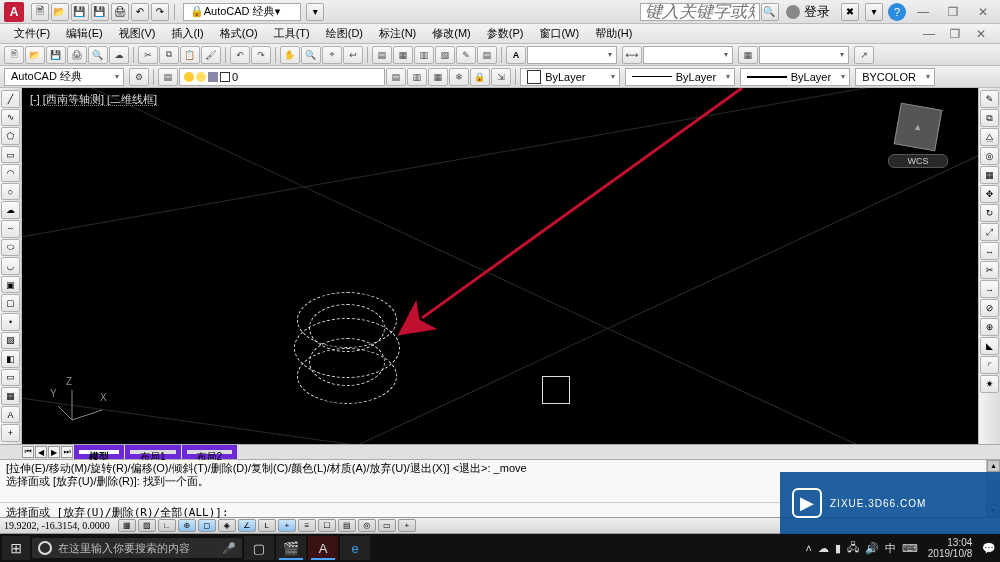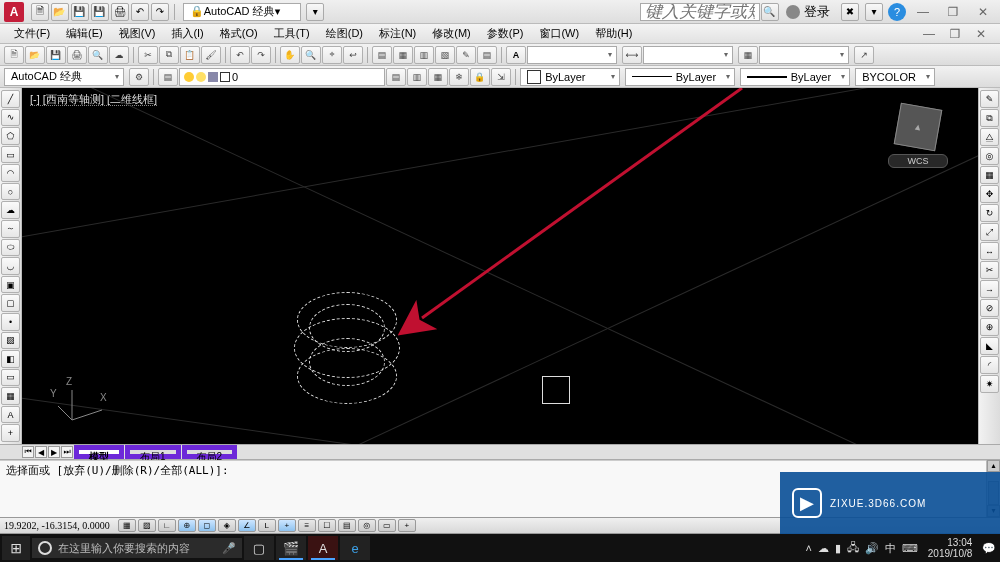--- a/index.html
+++ b/index.html
@@ -318,20 +318,24 @@
   <div class="nav">⏮</div>
   <div class="nav">◀</div>
   <div class="nav">▶</div>
   <div class="nav">⏭</div>
   <div class="tab active">模型</div>
   <div class="tab">布局1</div>
   <div class="tab">布局2</div>
 </div>
 
 <div class="cmd-area">
+  <div class="cmd-scroll">
+    <div>[拉伸(E)/移动(M)/旋转(R)/偏移(O)/倾斜(T)/删除(D)/复制(C)/颜色(L)/材质(A)/放弃(U)/退出(X)] &lt;退出&gt;: _move</div>
+    <div>选择面或 [放弃(U)/删除(R)]: 找到一个面。</div>
+  </div>
   <div class="cmd-line">选择面或 [放弃(U)/删除(R)/全部(ALL)]:</div>
   <div class="cmd-sb">
     <div class="arr">▴</div>
     <div class="thumb"></div>
     <div class="arr" style="position:absolute;bottom:0;left:0;right:0">▾</div>
   </div>
 </div>
 
 <div class="status">
   <span class="coords">19.9202, -16.3154, 0.0000</span>

